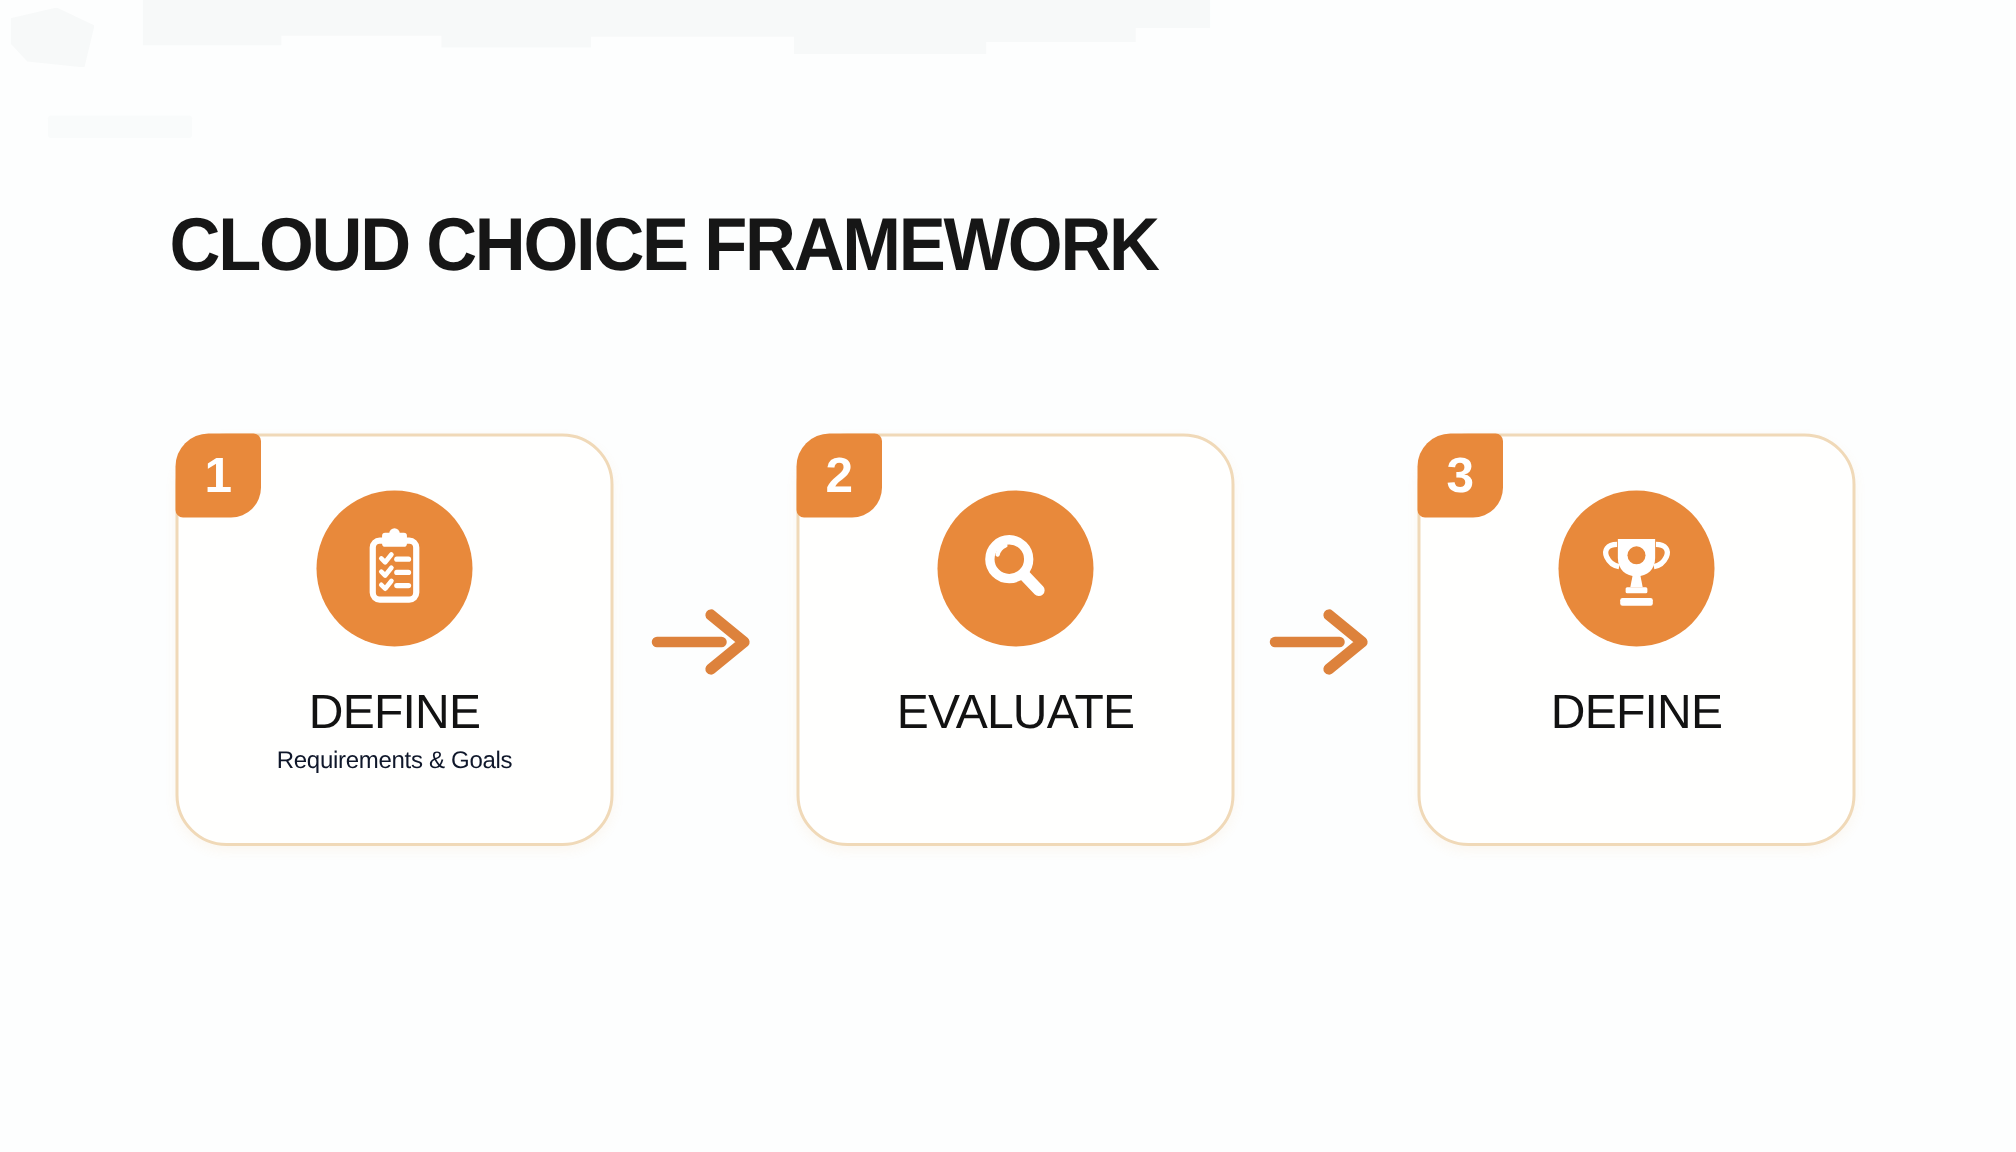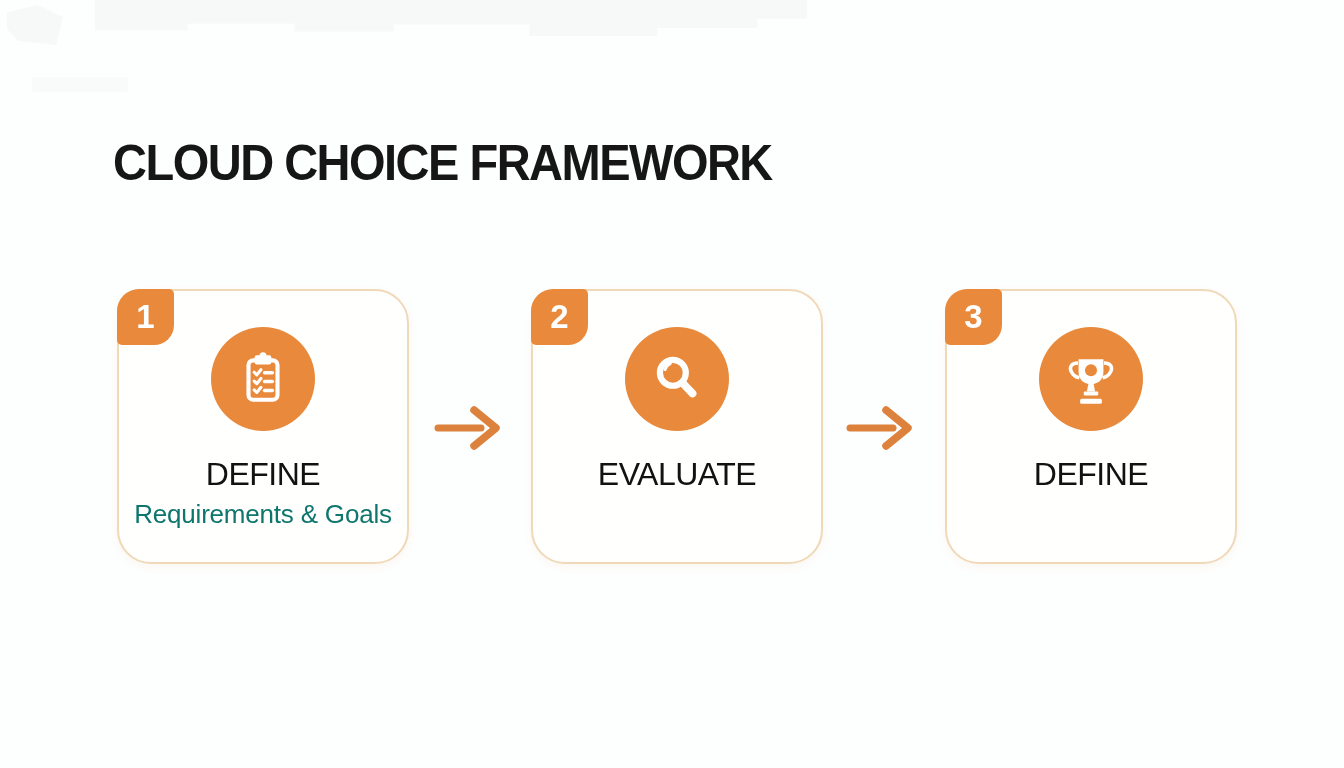--- a/index.html
+++ b/index.html
@@ -82,23 +82,23 @@
 
   .heading {
     margin-top: 25px;
     font-size: 32px;
     font-weight: 400;
     letter-spacing: -0.5px;
     color: #121212;
   }
   .subheading {
     margin-top: 6px;
-    font-size: 26px;
+    font-size: 16px;
     font-weight: 400;
-    color: #0f766e;
+    color: #0f172a;
     letter-spacing: -0.2px;
   }
 
   .flow-arrow {
     position: absolute;
     top: 405px;
     width: 70px; height: 46px;
   }
   .flow-arrow-1 { left: 433px; }
   .flow-arrow-2 { left: 845px; }

